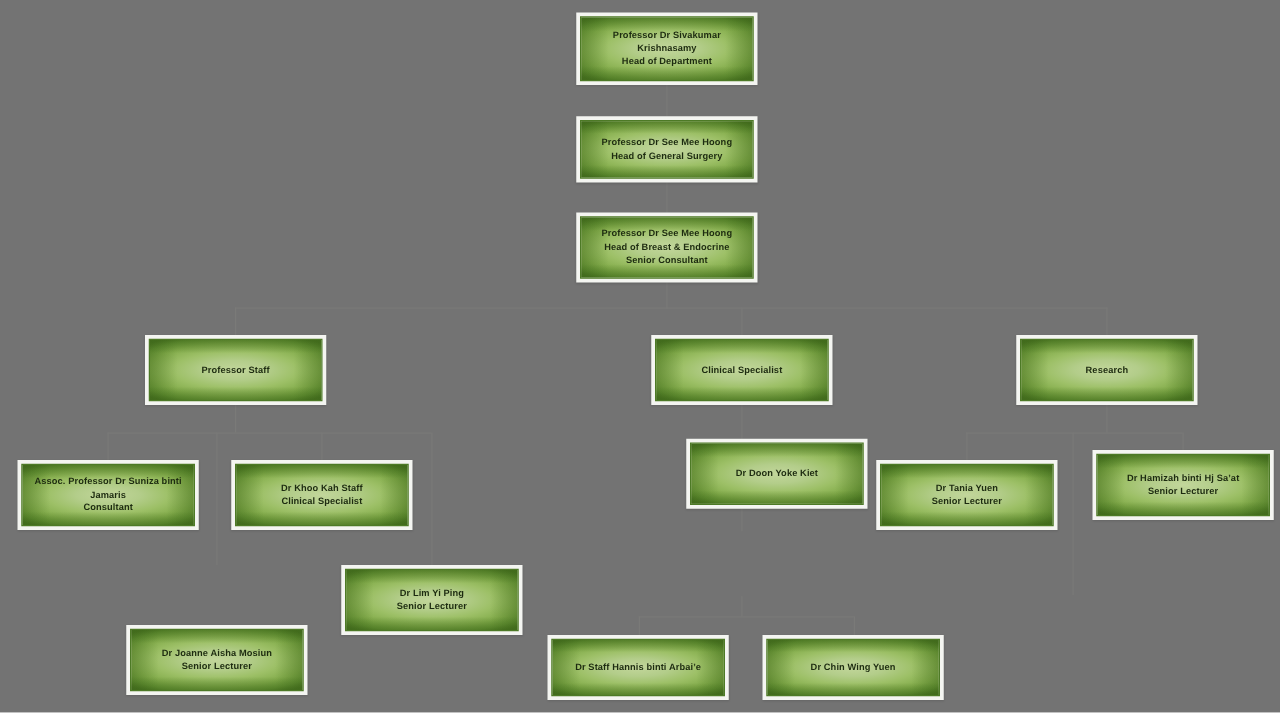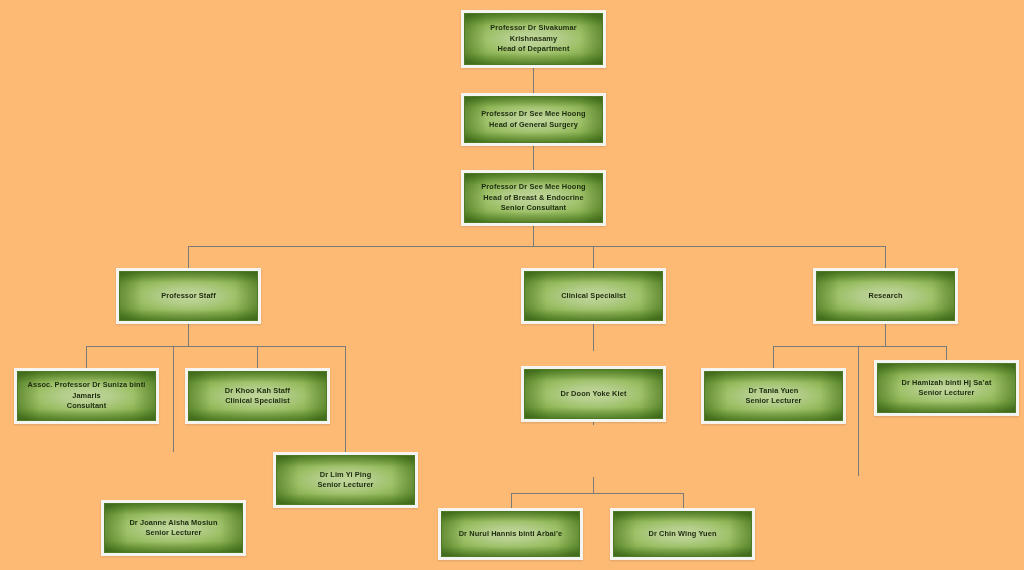--- a/index.html
+++ b/index.html
@@ -9,21 +9,21 @@
     background: #ffffff;
   }
   body {
     font-family: "Liberation Sans", "DejaVu Sans", sans-serif;
     -webkit-font-smoothing: antialiased;
   }
   #chart-canvas {
     position: relative;
     width: 1024px;
     height: 570px;
-    background: #fdba74;
+    background: #737373;
     overflow: hidden;
   }
 
   
   .conn {
     position: absolute;
     background: #7a7a78;
   }
   .conn.v { width: 1px; }
   .conn.h { height: 1px; }
@@ -177,30 +177,30 @@
     </div>
   </div>
 
   <div class="node" style="left:273px; top:452px; width:145px; height:56px;">
     <div class="node-inner">
       <span class="node-label">Dr Lim Yi Ping
 Senior Lecturer</span>
     </div>
   </div>
 
-  <div class="node" style="left:521px; top:351px; width:145px; height:56px;margin-top:15px;">
+  <div class="node" style="left:549px; top:351px; width:145px; height:56px;">
     <div class="node-inner">
       <span class="node-label">Dr Doon Yoke Kiet</span>
     </div>
   </div>
 
 
   <div class="node" style="left:438px; top:508px; width:145px; height:52px;">
     <div class="node-inner">
-      <span class="node-label">Dr Nurul Hannis binti Arbai’e</span>
+      <span class="node-label">Dr Staff Hannis binti Arbai’e</span>
     </div>
   </div>
 
   <div class="node" style="left:610px; top:508px; width:145px; height:52px;">
     <div class="node-inner">
       <span class="node-label">Dr Chin Wing Yuen</span>
     </div>
   </div>
 
   <div class="node" style="left:701px; top:368px; width:145px; height:56px;">

